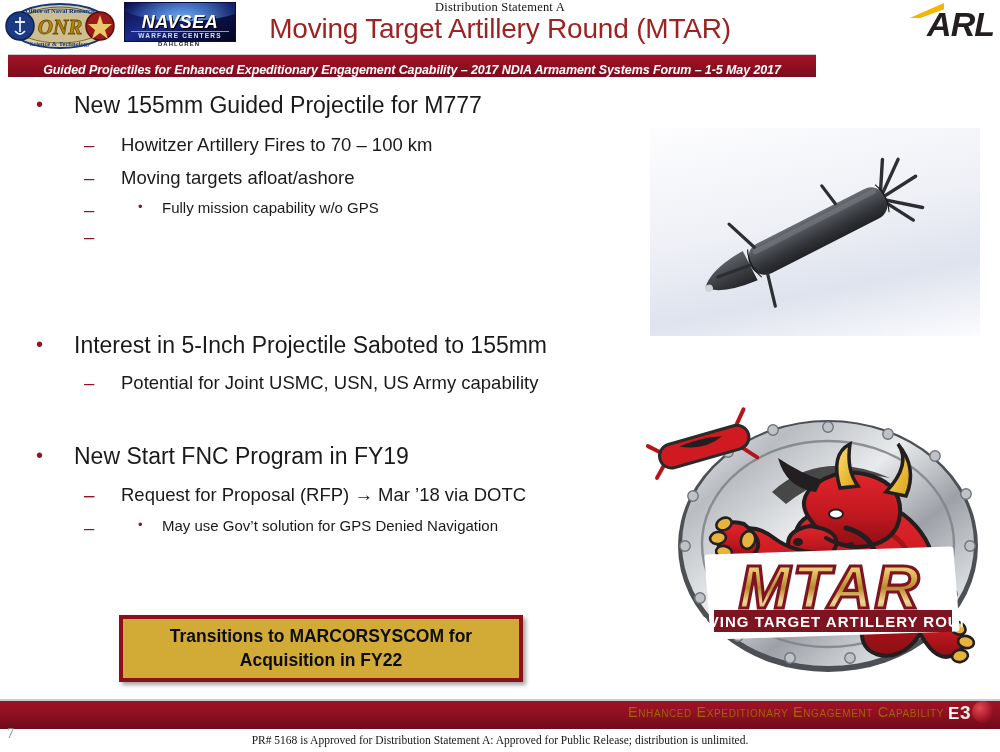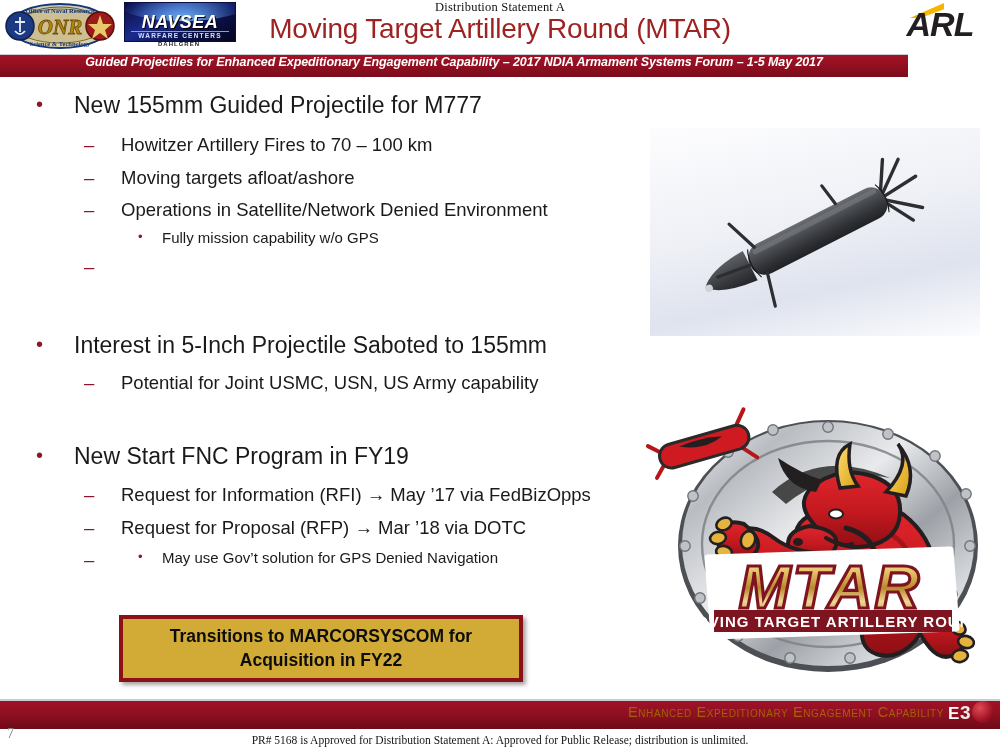--- a/index.html
+++ b/index.html
@@ -96,43 +96,43 @@
   }
 
   
   #arl-logo {
     position: absolute;
     right: 6px; top: 3px;
     width: 108px; height: 44px;
   }
   .arl-word {
     position: absolute; left: 0; top: 2px; width: 108px;
-    text-align: center;
+    text-align: right;
     font-family: "Liberation Sans", sans-serif;
     font-size: 34px; font-weight: bold; font-style: italic;
     color: #231f20;
     letter-spacing: -1px;
   }
   .arl-swoosh {
     position: absolute;
     left: 14px; top: 0px;
     width: 44px; height: 15px;
     background: #f5b500;
     clip-path: polygon(22% 100%, 100% 0%, 100% 42%, 46% 100%);
   }
 
   
   #event-banner {
     position: absolute;
-    left: 0; top: 54px;
-    width: 908px; height: 22px;
+    left: 8px; top: 54px;
+    width: 808px; height: 22px;
     background: linear-gradient(180deg,#a41226 0%, #8e0f20 55%, #7a0c1b 100%);
     border-top: 1px solid #c9ccd4;
     display: flex;
-    align-items: flex-start;
+    align-items: flex-end;
     justify-content: center;
   }
   #event-banner .txt {
     font-family: "Liberation Sans", sans-serif;
     font-size: 12.5px;
     font-style: italic;
     font-weight: bold;
     color: #ffffff;
     letter-spacing: -.1px;
     white-space: nowrap;
@@ -340,21 +340,20 @@
     <div class="l2" style="margin-top:16px;">
       <span class="mk">–</span>
       <span>Howitzer Artillery Fires to 70 – 100 km</span>
     </div>
     <div class="l2" style="margin-top:11px;">
       <span class="mk">–</span>
       <span>Moving targets afloat/ashore</span>
     </div>
     <div class="l2" style="margin-top:11px;">
       <span class="mk">–</span>
-      <span>Operations in Satellite/Network Denied Environment</span>
     </div>
     <div class="l3" style="margin-top:9px;">
       <span class="mk">•</span>
       <span>Fully mission capability w/o GPS</span>
     </div>
     <div class="l2" style="margin-top:10px;">
       <span class="mk">–</span>
     </div>
   </div>
 
@@ -369,21 +368,20 @@
     </div>
   </div>
 
   <div class="blk" style="top:363px;">
     <div class="l1">
       <span class="mk">•</span>
       <span>New Start FNC Program in FY19</span>
     </div>
     <div class="l2" style="margin-top:15px;">
       <span class="mk">–</span>
-      <span>Request for Information (RFI) → May ’17 via FedBizOpps</span>
     </div>
     <div class="l2" style="margin-top:11px;">
       <span class="mk">–</span>
       <span>Request for Proposal (RFP) → Mar ’18 via DOTC</span>
     </div>
     <div class="l2" style="margin-top:11px;">
       <span class="mk">–</span>
     </div>
     <div class="l3" style="margin-top:9px;">
       <span class="mk">•</span>

